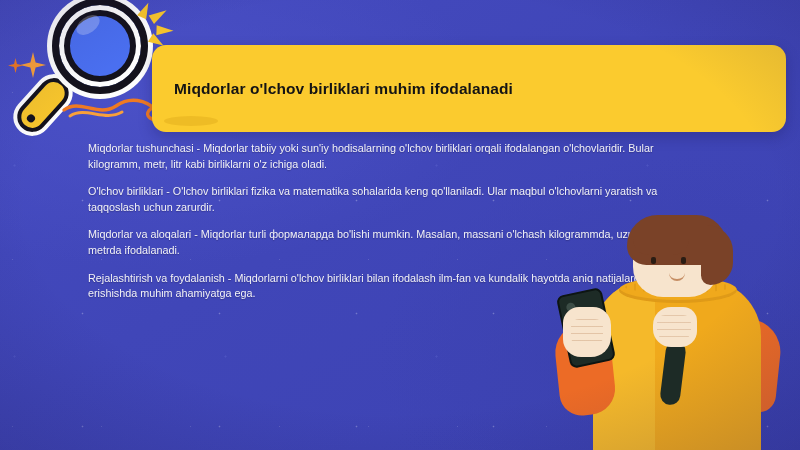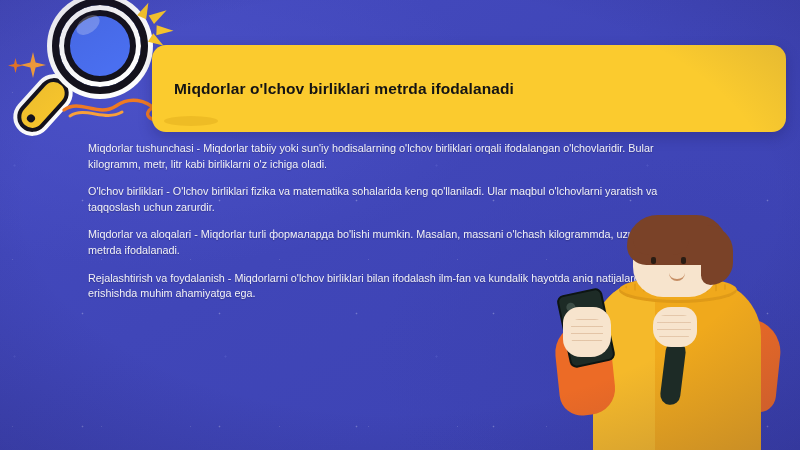--- a/index.html
+++ b/index.html
@@ -240,21 +240,21 @@
   </div>
 
   <div class="squiggle">
     <svg width="120" height="40" viewBox="0 0 120 40">
       <path d="M4 22 C20 10, 38 30, 56 18 C70 8, 86 12, 96 22 C102 28, 96 34, 90 30 C84 26, 90 18, 100 18" fill="none" stroke="#ef7a22" stroke-width="3.4" stroke-linecap="round"></path>
       <path d="M10 28 C26 18, 44 34, 62 24" fill="none" stroke="#f9a03a" stroke-width="3" stroke-linecap="round"></path>
     </svg>
   </div>
 
   <div class="title-card">
-    <div class="title-text">Miqdorlar o'lchov birliklari metrda ifodalanadi</div>
+    <div class="title-text">Miqdorlar o'lchov birliklari muhim ifodalanadi</div>
   </div>
 
   <div class="body-copy">
     <p class="para">Miqdorlar tushunchasi - Miqdorlar tabiiy yoki sun'iy hodisalarning o'lchov birliklari orqali ifodalangan o'lchovlaridir. Bular kilogramm, metr, litr kabi birliklarni o'z ichiga oladi.</p>
     <p class="para">O'lchov birliklari - O'lchov birliklari fizika va matematika sohalarida keng qo'llaniladi. Ular maqbul o'lchovlarni yaratish va taqqoslash uchun zarurdir.</p>
     <p class="para">Miqdorlar va aloqalari - Miqdorlar turli формаларда bo'lishi mumkin. Masalan, massani o'lchash kilogrammda, uzunlikni metrda ifodalanadi.</p>
     <p class="para">Rejalashtirish va foydalanish - Miqdorlarni o'lchov birliklari bilan ifodalash ilm-fan va kundalik hayotda aniq natijalarga erishishda muhim ahamiyatga ega.</p>
   </div>
 
   <div class="character">

